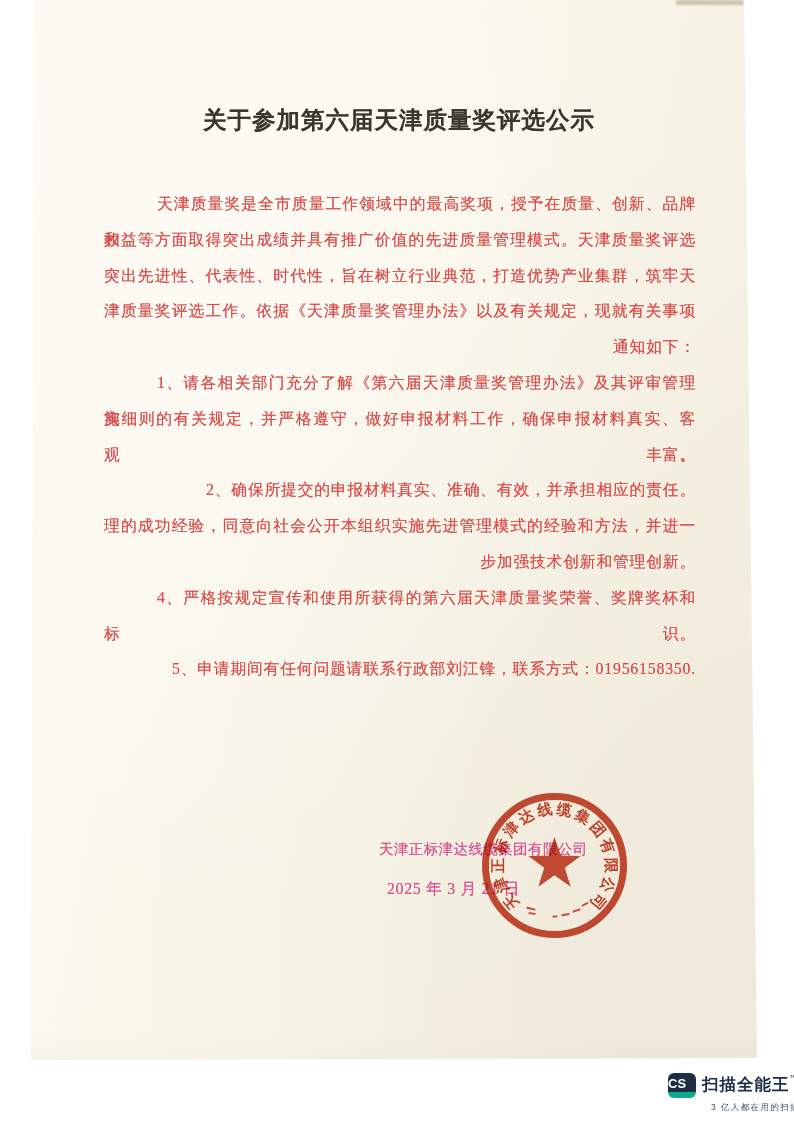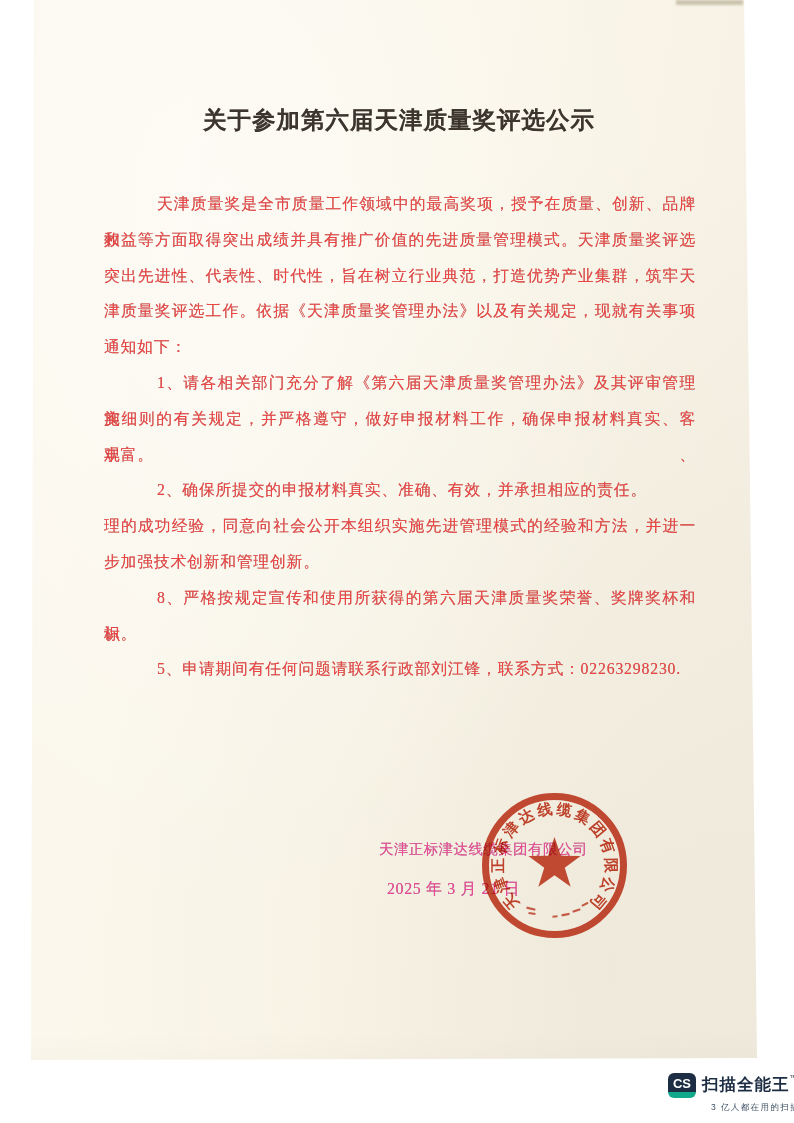--- a/index.html
+++ b/index.html
@@ -51,21 +51,21 @@
     color: #ef4444;
     text-shadow: 0 0 0.6px rgba(71,64,57,0.5);
   }
   #doc-body .line {
     height: 35.8px;
     line-height: 35.8px;
     font-size: 15.8px;
     letter-spacing: 0.8px;
     white-space: nowrap;
     overflow: visible;
-    text-align: left;
+    text-align: right;
   }
   #doc-body .line.full { 
     white-space: normal;
     text-align: justify;
     text-align-last: justify;
   }
   #doc-body .line.first { text-indent: 53px; }
   .sig {
     position: absolute;
     color: #ec4899;
@@ -94,21 +94,20 @@
   
   #wm { position: absolute; left: 666px; top: 1071px; width: 118px; font-family: "Liberation Sans", "DejaVu Sans", sans-serif; }
   #wm-badge {
     position: absolute; left: 2px; top: 2px;
     width: 28px; height: 25px;
     border-radius: 6px;
     background: linear-gradient(180deg, var(--wm-navy,#1d2e44) 0%, var(--wm-navy,#1d2e44) 76%, var(--wm-teal,#10a98b) 76%, var(--wm-teal,#10a98b) 100%);
     color: #ffffff;
     font-weight: bold;
     font-size: 13px;
-    text-align: center;
     line-height: 22px;
   }
   #wm-title {
     position: absolute; left: 36px; top: 3px;
     font-size: 16.5px;
     font-weight: bold;
     letter-spacing: 1px;
     color: var(--wm-navy, #1d2e44);
     white-space: nowrap;
   }
@@ -137,23 +136,23 @@
       <div class="line full">效益等方面取得突出成绩并具有推广价值的先进质量管理模式。天津质量奖评选</div>
       <div class="line full">突出先进性、代表性、时代性，旨在树立行业典范，打造优势产业集群，筑牢天</div>
       <div class="line full">津质量奖评选工作。依据《天津质量奖管理办法》以及有关规定，现就有关事项</div>
       <div class="line">通知如下：</div>
       <div class="line first full">1、请各相关部门充分了解《第六届天津质量奖管理办法》及其评审管理实</div>
       <div class="line full">施细则的有关规定，并严格遵守，做好申报材料工作，确保申报材料真实、客观、</div>
       <div class="line">丰富。</div>
       <div class="line first">2、确保所提交的申报材料真实、准确、有效，并承担相应的责任。</div>
       <div class="line full">理的成功经验，同意向社会公开本组织实施先进管理模式的经验和方法，并进一</div>
       <div class="line">步加强技术创新和管理创新。</div>
-      <div class="line first full">8、严格按规定宣传和使用所获得的第六届天津质量奖荣誉、奖牌奖杯和标</div>
+      <div class="line first full">4、严格按规定宣传和使用所获得的第六届天津质量奖荣誉、奖牌奖杯和标</div>
       <div class="line">识。</div>
-      <div class="line first">5、申请期间有任何问题请联系行政部刘江锋，联系方式：02263298230.</div>
+      <div class="line first">5、申请期间有任何问题请联系行政部刘江锋，联系方式：01956158350.</div>
     </div>
 
   <div id="sig-company" class="sig">天津正标津达线缆集团有限公司</div>
   <div id="sig-date" class="sig">2025 年 3 月 21 日</div>
 
   <div id="seal">
     <svg viewBox="-74.5 -74.5 149 149" xmlns="http://www.w3.org/2000/svg">
       <circle cx="0" cy="0" r="69" fill="none" stroke="#c5371f" stroke-width="7" opacity="0.96"></circle>
       <path id="seal-star" d="M0.00,-28.50L6.35,-9.74L26.15,-9.50L10.27,2.34L16.16,21.25L0.00,9.80L-16.16,21.25L-10.27,2.34L-26.15,-9.50L-6.35,-9.74Z" fill="#c5371f" opacity="0.95"></path>
       <g id="seal-arc">

